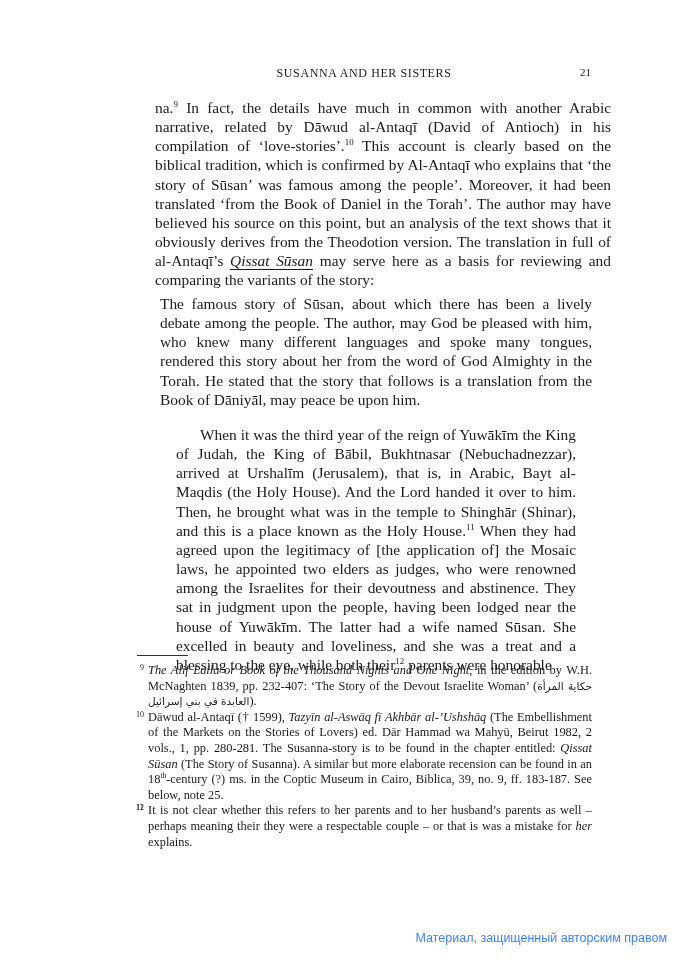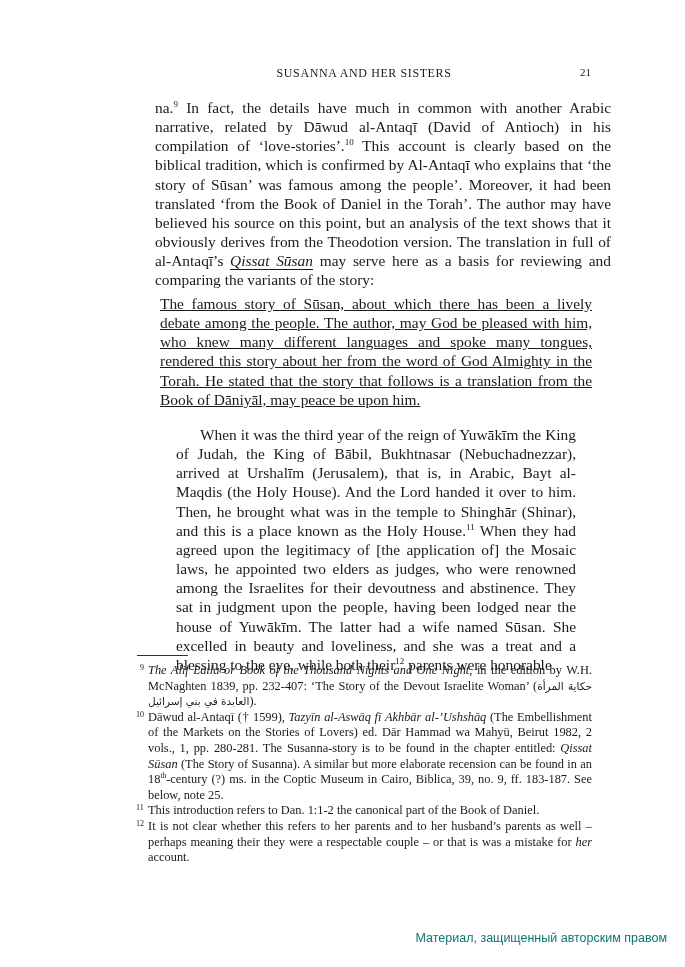--- a/index.html
+++ b/index.html
@@ -33,21 +33,21 @@
     position: absolute; left: 128px; top: 663px; width: 456px;
     font-size: 12.4px; line-height: 15.6px; text-align: justify;
   }
   .fn { position: relative; padding-left: 12px; margin: 0; }
   .fn .num { position: absolute; left: 0; top: 0; font-size: 8px; line-height: 10px; }
   .fn .num.n9 { left: 4px; }
   .arabic { font-family: "DejaVu Sans", sans-serif; font-size: 10.5px; direction: rtl; unicode-bidi: embed; }
   .watermark {
     position: absolute; right: 26px; top: 931px;
     font-family: "Liberation Sans", "DejaVu Sans", sans-serif;
-    font-size: 12.5px; color: #0f766e;
+    font-size: 12.5px; color: #3b82f6;
   }
   em, i { font-style: italic; }
   u { text-decoration: underline; }
 </style>
 </head>
 <body>
 
 <div class="page">
 
   <div class="running-head">
@@ -56,38 +56,38 @@
   </div>
 
   <div class="body-text">
     <p>
       <span>na.</span><sup>9</sup><span> In fact, the details have much in common with another Arabic narrative, related by Dāwud al-Antaqī (David of Antioch) in his compilation of ‘love-stories’.</span><sup>10</sup><span> This account is clearly based on the biblical tradition, which is confirmed by Al-Antaqī who explains that ‘the story of Sūsan’ was famous among the people’. Moreover, it had been translated ‘from the Book of Daniel in the Torah’. The author may have believed his source on this point, but an analysis of the text shows that it obviously derives from the Theodotion version. The translation in full of al-Antaqī’s </span><i><u style="text-decoration:none;border-bottom:1px solid #1a1a1a;">Qissat Sūsan</u></i><span> may serve here as a basis for reviewing and comparing the variants of the story:</span>
     </p>
   </div>
 
   <div class="quote-wrap">
     <div class="quote-inner" style="position:absolute;left:0;top:0;width:432px;margin-left:24px;font-size:15.4px;line-height:19.15px;text-align:justify;">
-      <p style="margin:0;text-decoration:underline;">The famous story of Sūsan, about which there has been a lively debate among the people. The author, may God be pleased with him, who knew many different languages and spoke many tongues, rendered this story about her from the word of God Almighty in the Torah. He stated that the story that follows is a translation from the Book of Dāniyāl, may peace be upon him.</p>
+      <p style="margin:0;">The famous story of Sūsan, about which there has been a lively debate among the people. The author, may God be pleased with him, who knew many different languages and spoke many tongues, rendered this story about her from the word of God Almighty in the Torah. He stated that the story that follows is a translation from the Book of Dāniyāl, may peace be upon him.</p>
       <p style="margin:16px;text-indent:24px;">
         <span>When it was the third year of the reign of Yuwākīm the King of Judah, the King of Bābil, Bukhtnasar (Nebuchadnezzar), arrived at Urshalīm (Jerusalem), that is, in Arabic, Bayt al-Maqdis (the Holy House). And the Lord handed it over to him. Then, he brought what was in the temple to Shinghār (Shinar), and this is a place known as the Holy House.</span><sup>11</sup><span> When they had agreed upon the legitimacy of [the application of] the Mosaic laws, he appointed two elders as judges, who were renowned among the Israelites for their devoutness and abstinence. They sat in judgment upon the people, having been lodged near the house of Yuwākīm. The latter had a wife named Sūsan. She excelled in beauty and loveliness, and she was a treat and a blessing to the eye, while both their</span><sup>12</sup><span> parents were honorable</span>
       </p>
     </div>
   </div>
 
   <div class="fn-rule"></div>
 
   <div class="footnotes">
     <p class="fn" style="padding-left:12px;">
       <span class="num n9">9</span><i>The Alif Laila or Book of the Thousand Nights and One Night,</i><span> in the edition by W.H. McNaghten 1839, pp. 232-407: ‘The Story of the Devout Israelite Woman’ (</span><span class="arabic">حكاية المرأة العابدة في بني إسرائيل</span><span>).</span>
     </p>
     <p class="fn">
       <span class="num">10</span><span>Dāwud al-Antaqī († 1599), </span><i>Tazyīn al-Aswāq fī Akhbār al-’Ushshāq</i><span> (The Embellishment of the Markets on the Stories of Lovers) ed. Dār Hammad wa Mahyū, Beirut 1982, 2 vols., 1, pp. 280-281. The Susanna-story is to be found in the chapter entitled: </span><i>Qissat Sūsan</i><span> (The Story of Susanna). A similar but more elaborate recension can be found in an 18</span><sup style="font-size:7.5px;vertical-align:5px;">th</sup><span>-century (?) ms. in the Coptic Museum in Cairo, Biblica, 39, no. 9, ff. 183-187. See below, note 25.</span>
     </p>
     <p class="fn">
-      <span class="num">11</span><span>This introduction refers to Dan. 1:1-2 the canonical part of the Book of Daniel.</span>
+      <span class="num">11</span>
     </p>
     <p class="fn">
-      <span class="num">12</span><span>It is not clear whether this refers to her parents and to her husband’s parents as well – perhaps meaning their they were a respectable couple – or that is was a mistake for </span><i>her</i><span> account.</span>
+      <span class="num">12</span><span>It is not clear whether this refers to her parents and to her husband’s parents as well – perhaps meaning their they were a respectable couple – or that is was a mistake for </span><i>her</i><span> explains.</span>
     </p>
   </div>
 
   <div class="watermark">Материал, защищенный авторским правом</div>
 </div>
 
 </body></html>

